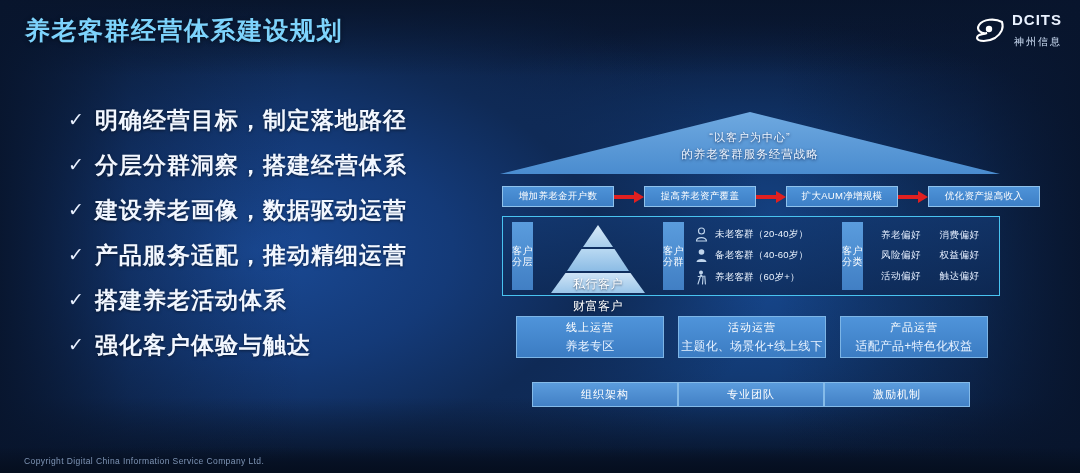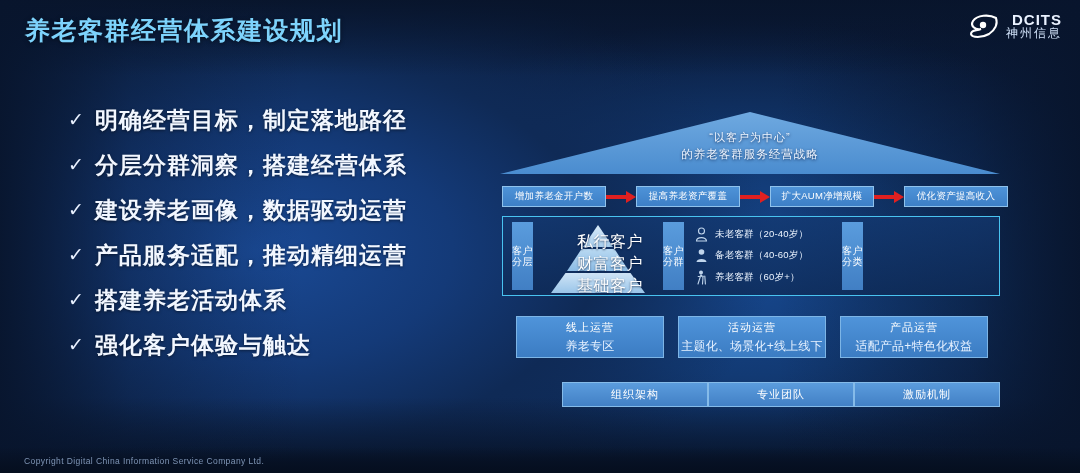--- a/index.html
+++ b/index.html
@@ -34,21 +34,21 @@
   .page-title {
     position: absolute; left: 25px; top: 14px;
     font-size: 25px; font-weight: bold; color: #7dd3fc;
     letter-spacing: 1.5px;
     text-shadow: 0 1px 4px rgba(0,0,0,0.55);
   }
   .logo { position: absolute; right: 18px; top: 12px; display: flex; align-items: center; gap: 7px; }
   .logo-mark { width: 30px; height: 26px; }
   .logo-text { display: flex; flex-direction: column; line-height: 1; align-items: flex-end; }
   .logo-en { font-size: 15px; font-weight: bold; color: #eaf2ff; letter-spacing: 1px; }
-  .logo-cn { font-size: 12px; color: #cfe0f7; letter-spacing: 2px; margin-top: 0; }
+  .logo-cn { font-size: 10px; color: #cfe0f7; letter-spacing: 2px; margin-top: 10px; }
 
   
   .bullets { position: absolute; left: 68px; top: 105px; width: 400px; }
   .bullet { display: flex; align-items: baseline; gap: 11px; margin-bottom: 14px; }
   .bullet-check {
     font-size: 19px; color: #e9f1ff; font-weight: normal;
     line-height: 1; position: relative; top: -2px;
   }
   .bullet-text {
     font-size: 23px; font-weight: bold; color: #f2f7ff;
@@ -65,21 +65,21 @@
     position: absolute; left: 0; right: 0; top: 21px;
     text-align: center; color: #f0f6ff;
     font-size: 11px; line-height: 17px; letter-spacing: 1px;
     text-shadow: 0 1px 3px rgba(0,20,60,0.8);
   }
   .roof-text .l2 { font-size: 11.5px; }
 
   
   .goals { position: absolute; left: 12px; top: 96px; width: 498px; display: flex; align-items: center; }
   .goal-box {
-    height: 21px; flex: 0 0 auto; width: 104px;
+    height: 21px; flex: 0 0 auto; width: 112px;
     background: linear-gradient(180deg, #4e93d8 0%, #3d7fc6 100%);
     border: 1px solid #8fc2ec;
     display: flex; align-items: center; justify-content: center;
     color: #ffffff; font-size: 9.5px; letter-spacing: 0.3px; white-space: nowrap;
   }
   .goal-arrow { flex: 1 1 auto; display: flex; align-items: center; justify-content: center; }
   .goal-arrow svg { display: block; }
 
   
   .core {
@@ -91,23 +91,24 @@
   .vlabel {
     width: 21px; margin: 1px 4px;
     background: linear-gradient(180deg, #5a9cdd 0%, #417fc4 100%);
     color: #ffffff; font-size: 10px; letter-spacing: 0.5px;
     display: flex; flex-direction: column; align-items: center; justify-content: center;
     line-height: 11px; text-align: center; flex: 0 0 auto;
   }
   .pyramid { position: relative; width: 122px; flex: 0 0 auto; }
   .pyramid svg { position: absolute; left: 0; top: 2px; }
   .pyr-label {
-    position: absolute; left: 12px; width: 122px; text-align: center;
-    color: #ffffff; font-size: 16px; letter-spacing: 0.5px;
+    position: absolute; left: 0; width: 122px; text-align: center;
+    color: #ffffff; font-size: 12px; letter-spacing: 0.5px;
     text-shadow: 0 1px 2px rgba(0,20,50,0.7);
+    margin-top: 44px;
   }
   .pyr-1 { top: 11px; }
   .pyr-2 { top: 33px; }
   .pyr-3 { top: 55px; }
 
   .segments { flex: 0 0 auto; width: 150px; padding: 3px 0 3px 7px; display: flex; flex-direction: column; justify-content: space-around; }
   .segment-row { display: flex; align-items: center; gap: 7px; }
   .segment-icon { width: 13px; height: 15px; flex: 0 0 auto; opacity: 0.92; }
   .segment-text { color: #ecf4ff; font-size: 9.5px; white-space: nowrap; letter-spacing: 0.2px; }
 
@@ -120,21 +121,21 @@
   .op-card {
     width: 148px; height: 42px;
     background: linear-gradient(180deg, #4f94da 0%, #3b7cc3 100%);
     border: 1px solid #7db5e6;
     display: flex; flex-direction: column; align-items: center; justify-content: center; gap: 3px;
   }
   .op-title { color: #ffffff; font-size: 11px; letter-spacing: 1px; }
   .op-sub { color: #e6f1ff; font-size: 12px; letter-spacing: 0.2px; white-space: nowrap; }
 
   
-  .base-row { position: absolute; left: 12px; top: 292px; width: 498px; display: flex; justify-content: flex-end; }
+  .base-row { position: absolute; left: 12px; top: 292px; width: 498px; display: flex; justify-content: center; }
   .base-card {
     width: 146px; height: 25px;
     background: linear-gradient(180deg, #5b9cdd 0%, #4280c5 100%);
     border: 1px solid #85bbe9;
     display: flex; align-items: center; justify-content: center;
     color: #ffffff; font-size: 11px; letter-spacing: 1px;
   }
 
   
   .footer-bar {
@@ -292,20 +293,34 @@
             <circle cx="6" cy="2.6" r="2" fill="#cfe3f8"></circle>
             <path d="M6 4.8 L4.6 9 L3 14 M6 4.8 L8 7.5 L7.5 14 M3.2 6.5 L8.6 6.2 M9.8 6 L10.4 14" stroke="#cfe3f8" stroke-width="1.1" fill="none" stroke-linecap="round"></path>
           </svg>
         </span>
         <span class="segment-text">养老客群（60岁+）</span>
       </div>
     </div>
 
     <div class="vlabel">客户分类</div>
 
+    <div class="prefs">
+      <div class="pref-row">
+        <span class="pref-cell">养老偏好</span>
+        <span class="pref-cell">消费偏好</span>
+      </div>
+      <div class="pref-row">
+        <span class="pref-cell">风险偏好</span>
+        <span class="pref-cell">权益偏好</span>
+      </div>
+      <div class="pref-row">
+        <span class="pref-cell">活动偏好</span>
+        <span class="pref-cell">触达偏好</span>
+      </div>
+    </div>
 
   </div>
 
   <div class="ops">
     <div class="op-card">
       <span class="op-title">线上运营</span>
       <span class="op-sub">养老专区</span>
     </div>
     <div class="op-card">
       <span class="op-title">活动运营</span>

